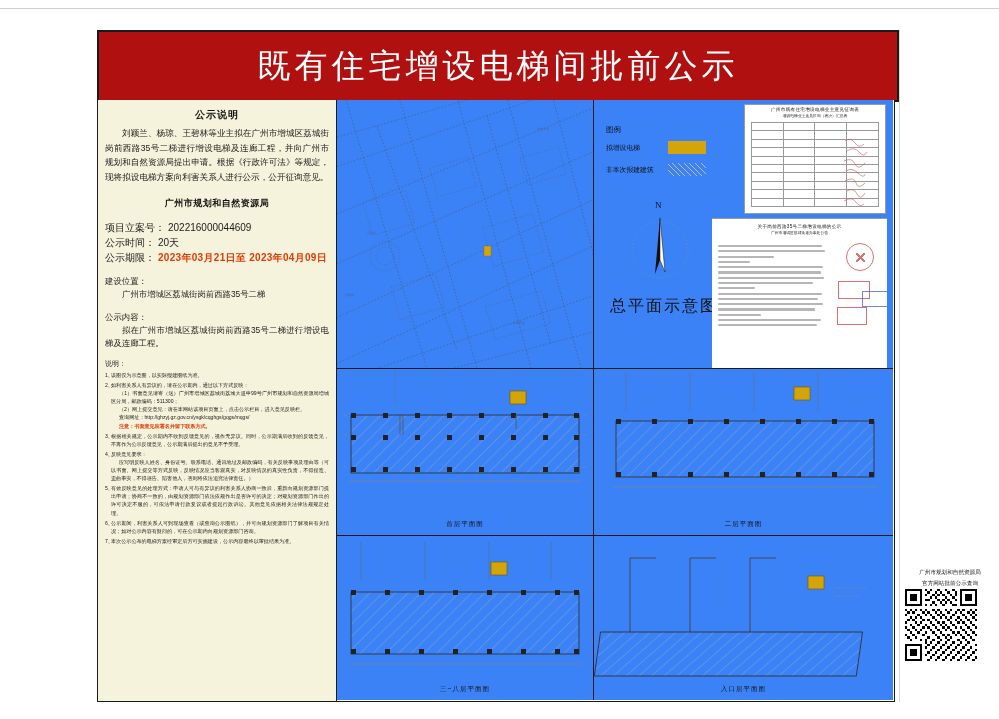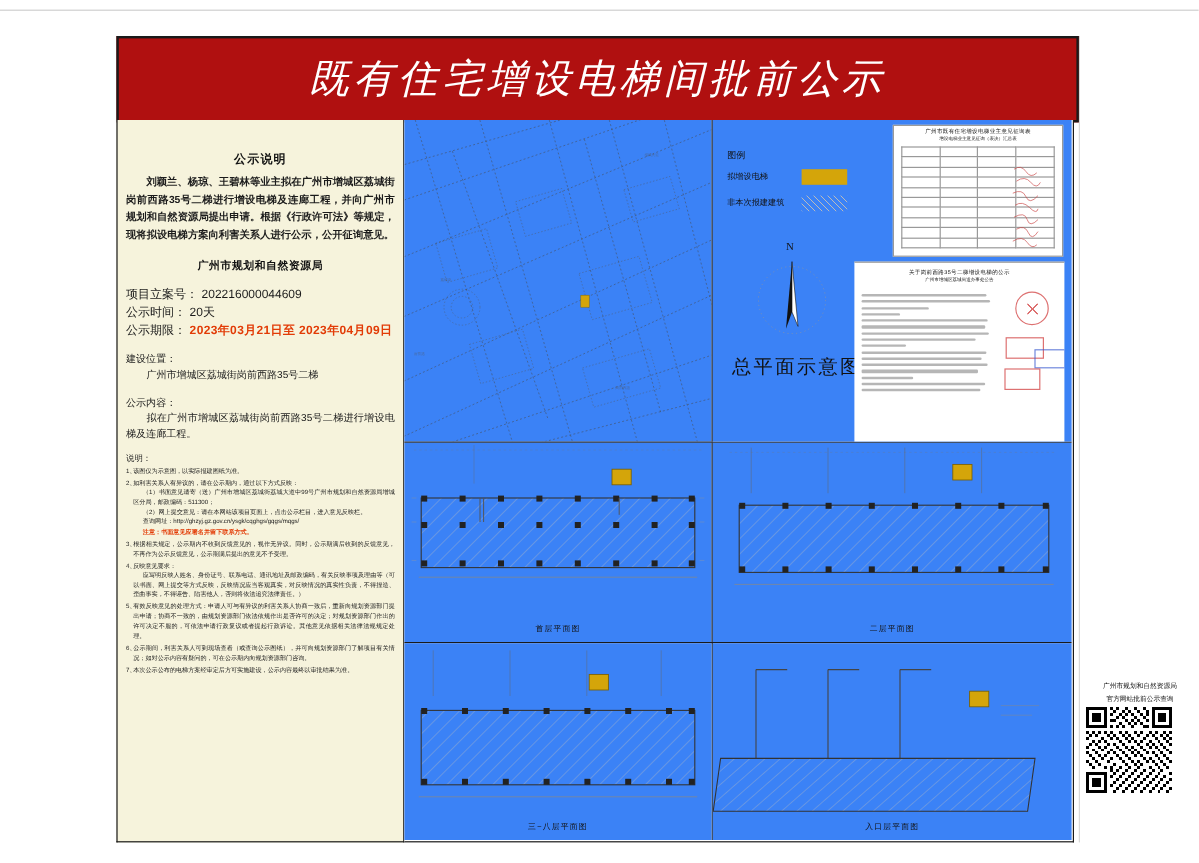--- a/index.html
+++ b/index.html
@@ -17,31 +17,30 @@
   
   .banner{
     position:absolute;left:0;top:0;width:798px;height:68px;
     background:#B01010;border:2px solid #1a1a1a;
     display:flex;align-items:center;justify-content:center;
   }
   .banner-title{
     color:#fff;font-size:33px;letter-spacing:4px;font-weight:400;
     font-family:"DejaVu Sans","Liberation Sans",sans-serif;
     white-space:nowrap;
-    font-style:italic;
   }
 
   
   .notice{
     position:absolute;left:0;top:70px;width:240px;height:602px;
     background:#F6F3DC;border:1.5px solid #1a1a1a;border-top:none;
-    box-sizing:border-box;padding:24px 7px 0 7px;overflow:hidden;
+    box-sizing:border-box;padding:6px 7px 0 7px;overflow:hidden;
   }
   .n-head{text-align:center;font-size:10px;font-weight:bold;color:#111;margin:2px 0 4px;letter-spacing:1px;}
-  .n-body{font-size:8.6px;line-height:14.5px;color:#1b1b1b;text-align:justify;text-indent:17px;font-weight:bold;}
+  .n-body{font-size:8.6px;line-height:14.5px;color:#1b1b1b;text-align:justify;text-indent:17px;}
   .n-org{text-align:center;font-size:9px;font-weight:bold;color:#111;margin:13px 0 10px;letter-spacing:0.5px;}
 
   .kv{font-size:10px;line-height:15px;color:#1b1b1b;display:flex;}
   .kv .k{white-space:nowrap;}
   .kv .v{margin-left:3px;}
   .kv .v.red{color:#E23B06;font-weight:bold;letter-spacing:0.3px;}
 
   .sect{margin-top:10px;font-size:8.4px;line-height:13px;color:#1b1b1b;}
   .sect .lab{display:block;}
   .sect .val{display:block;text-indent:17px;}

